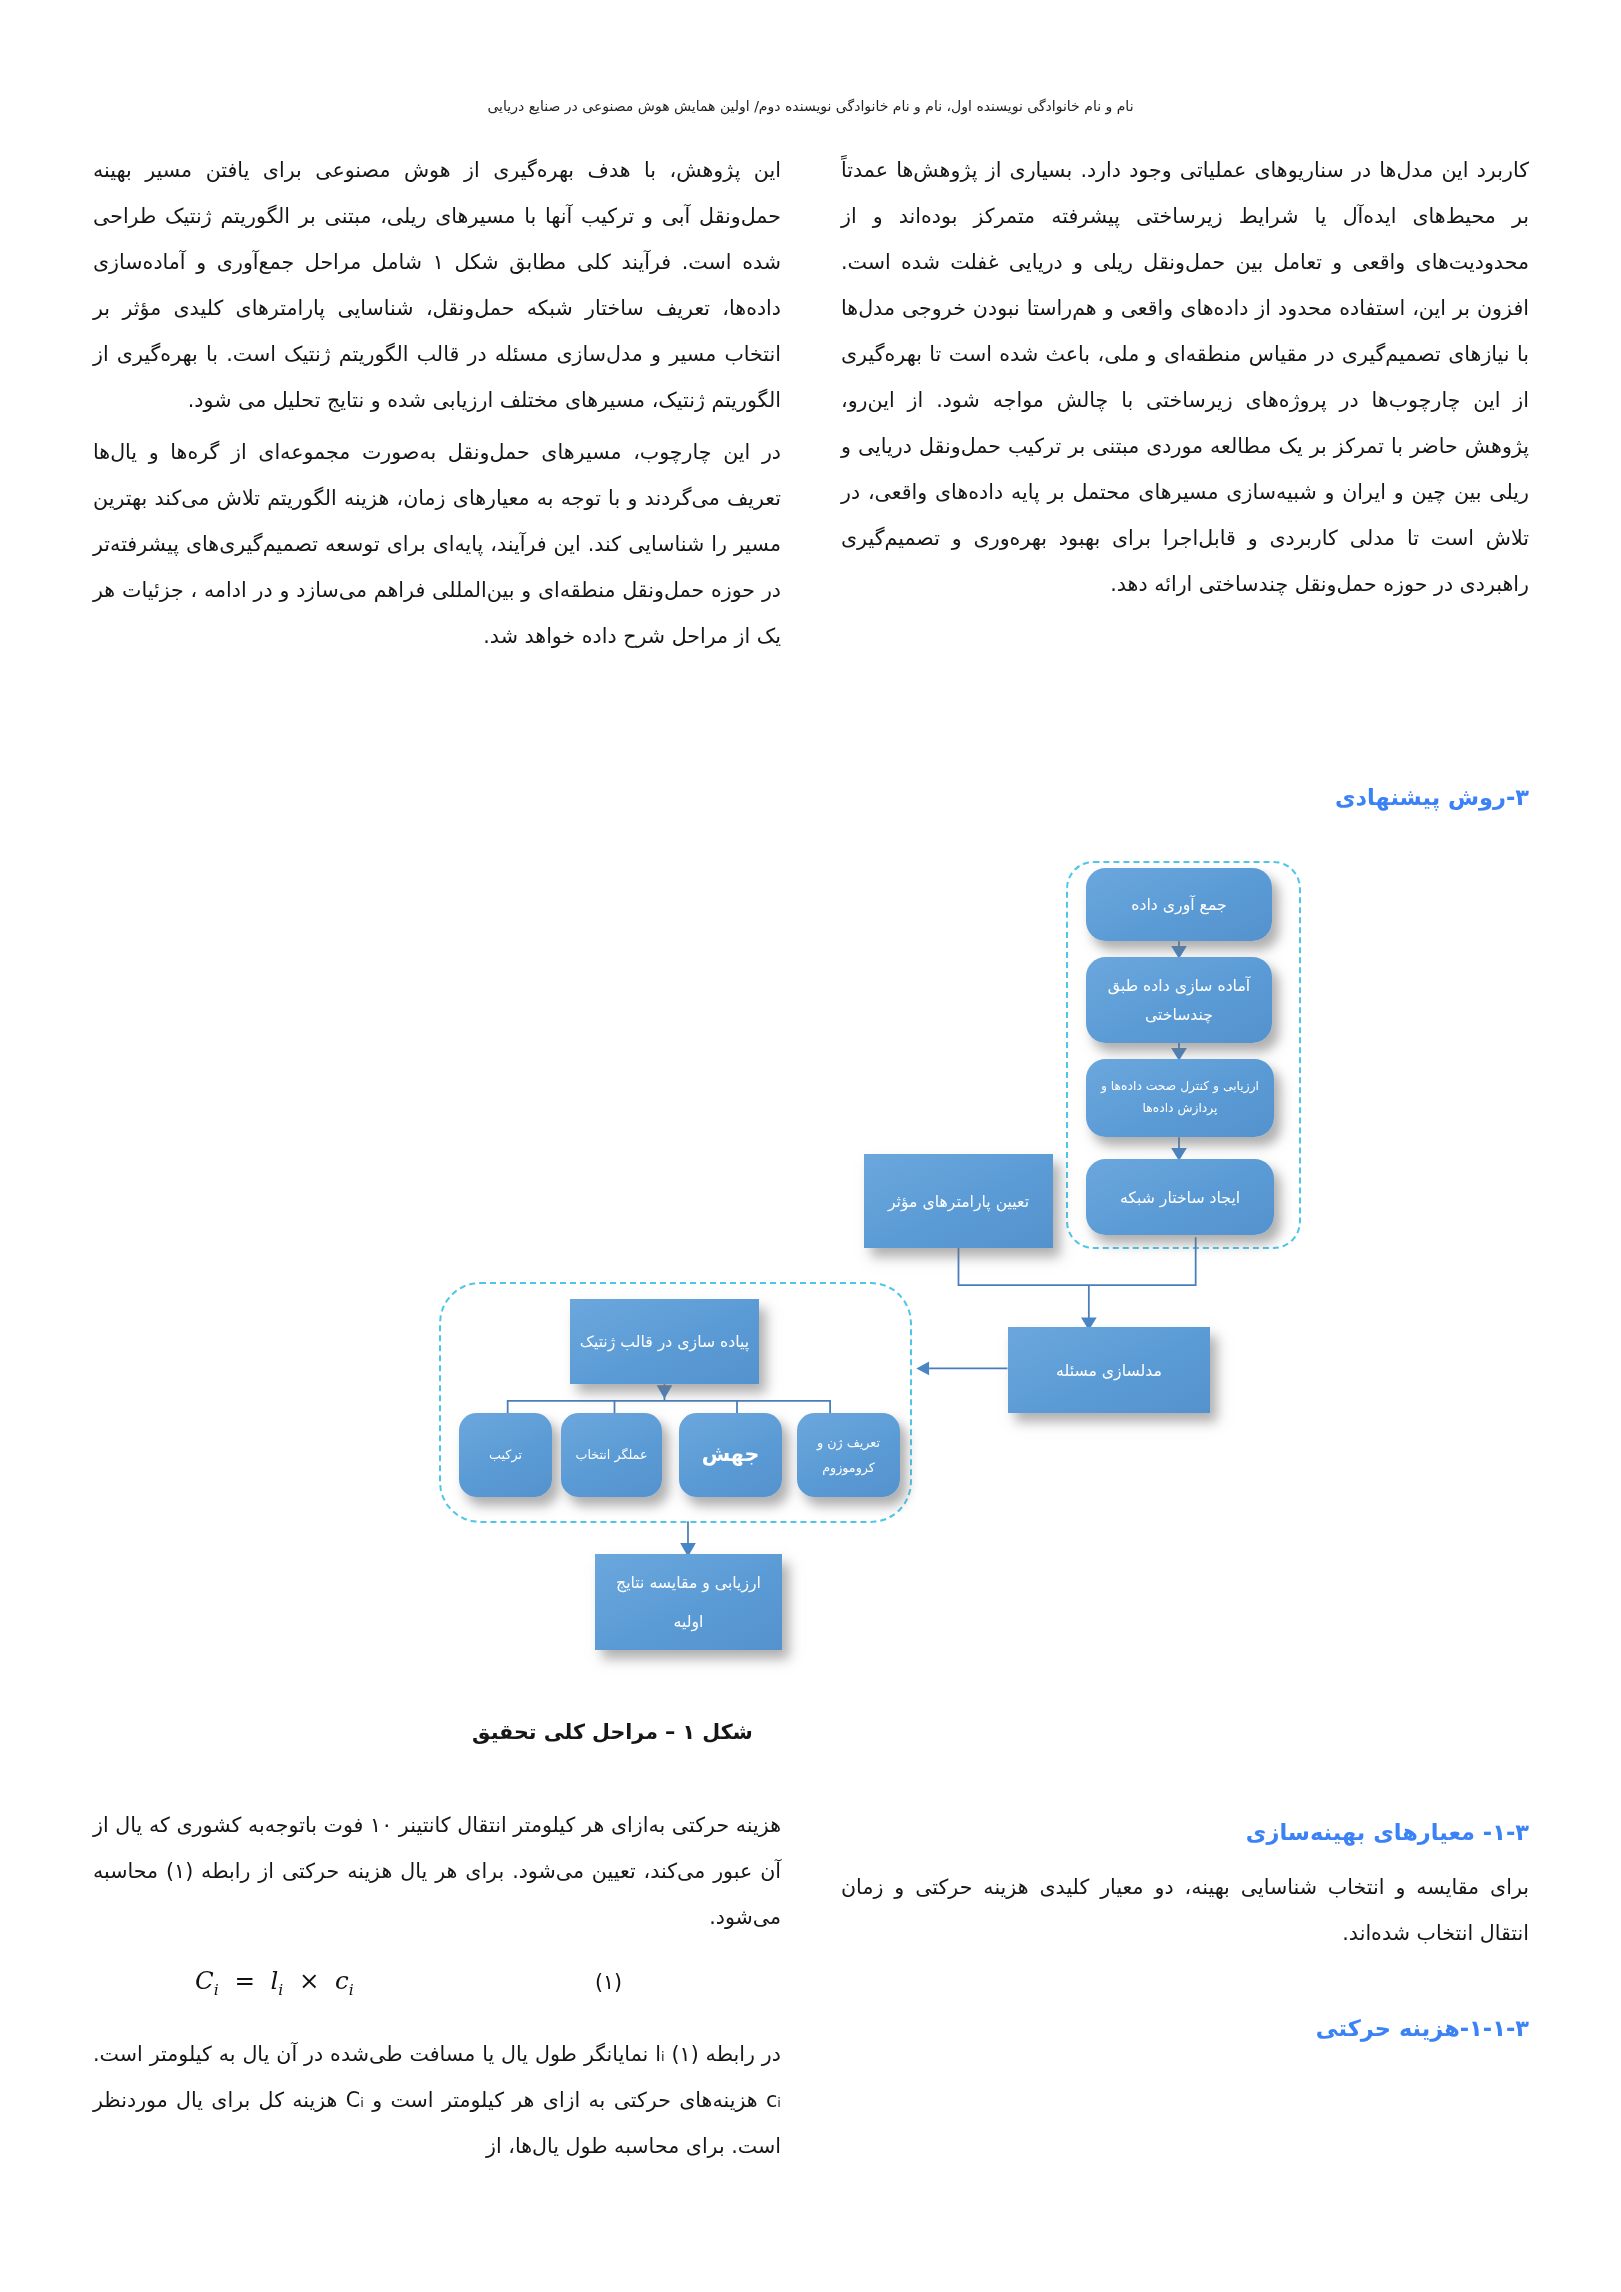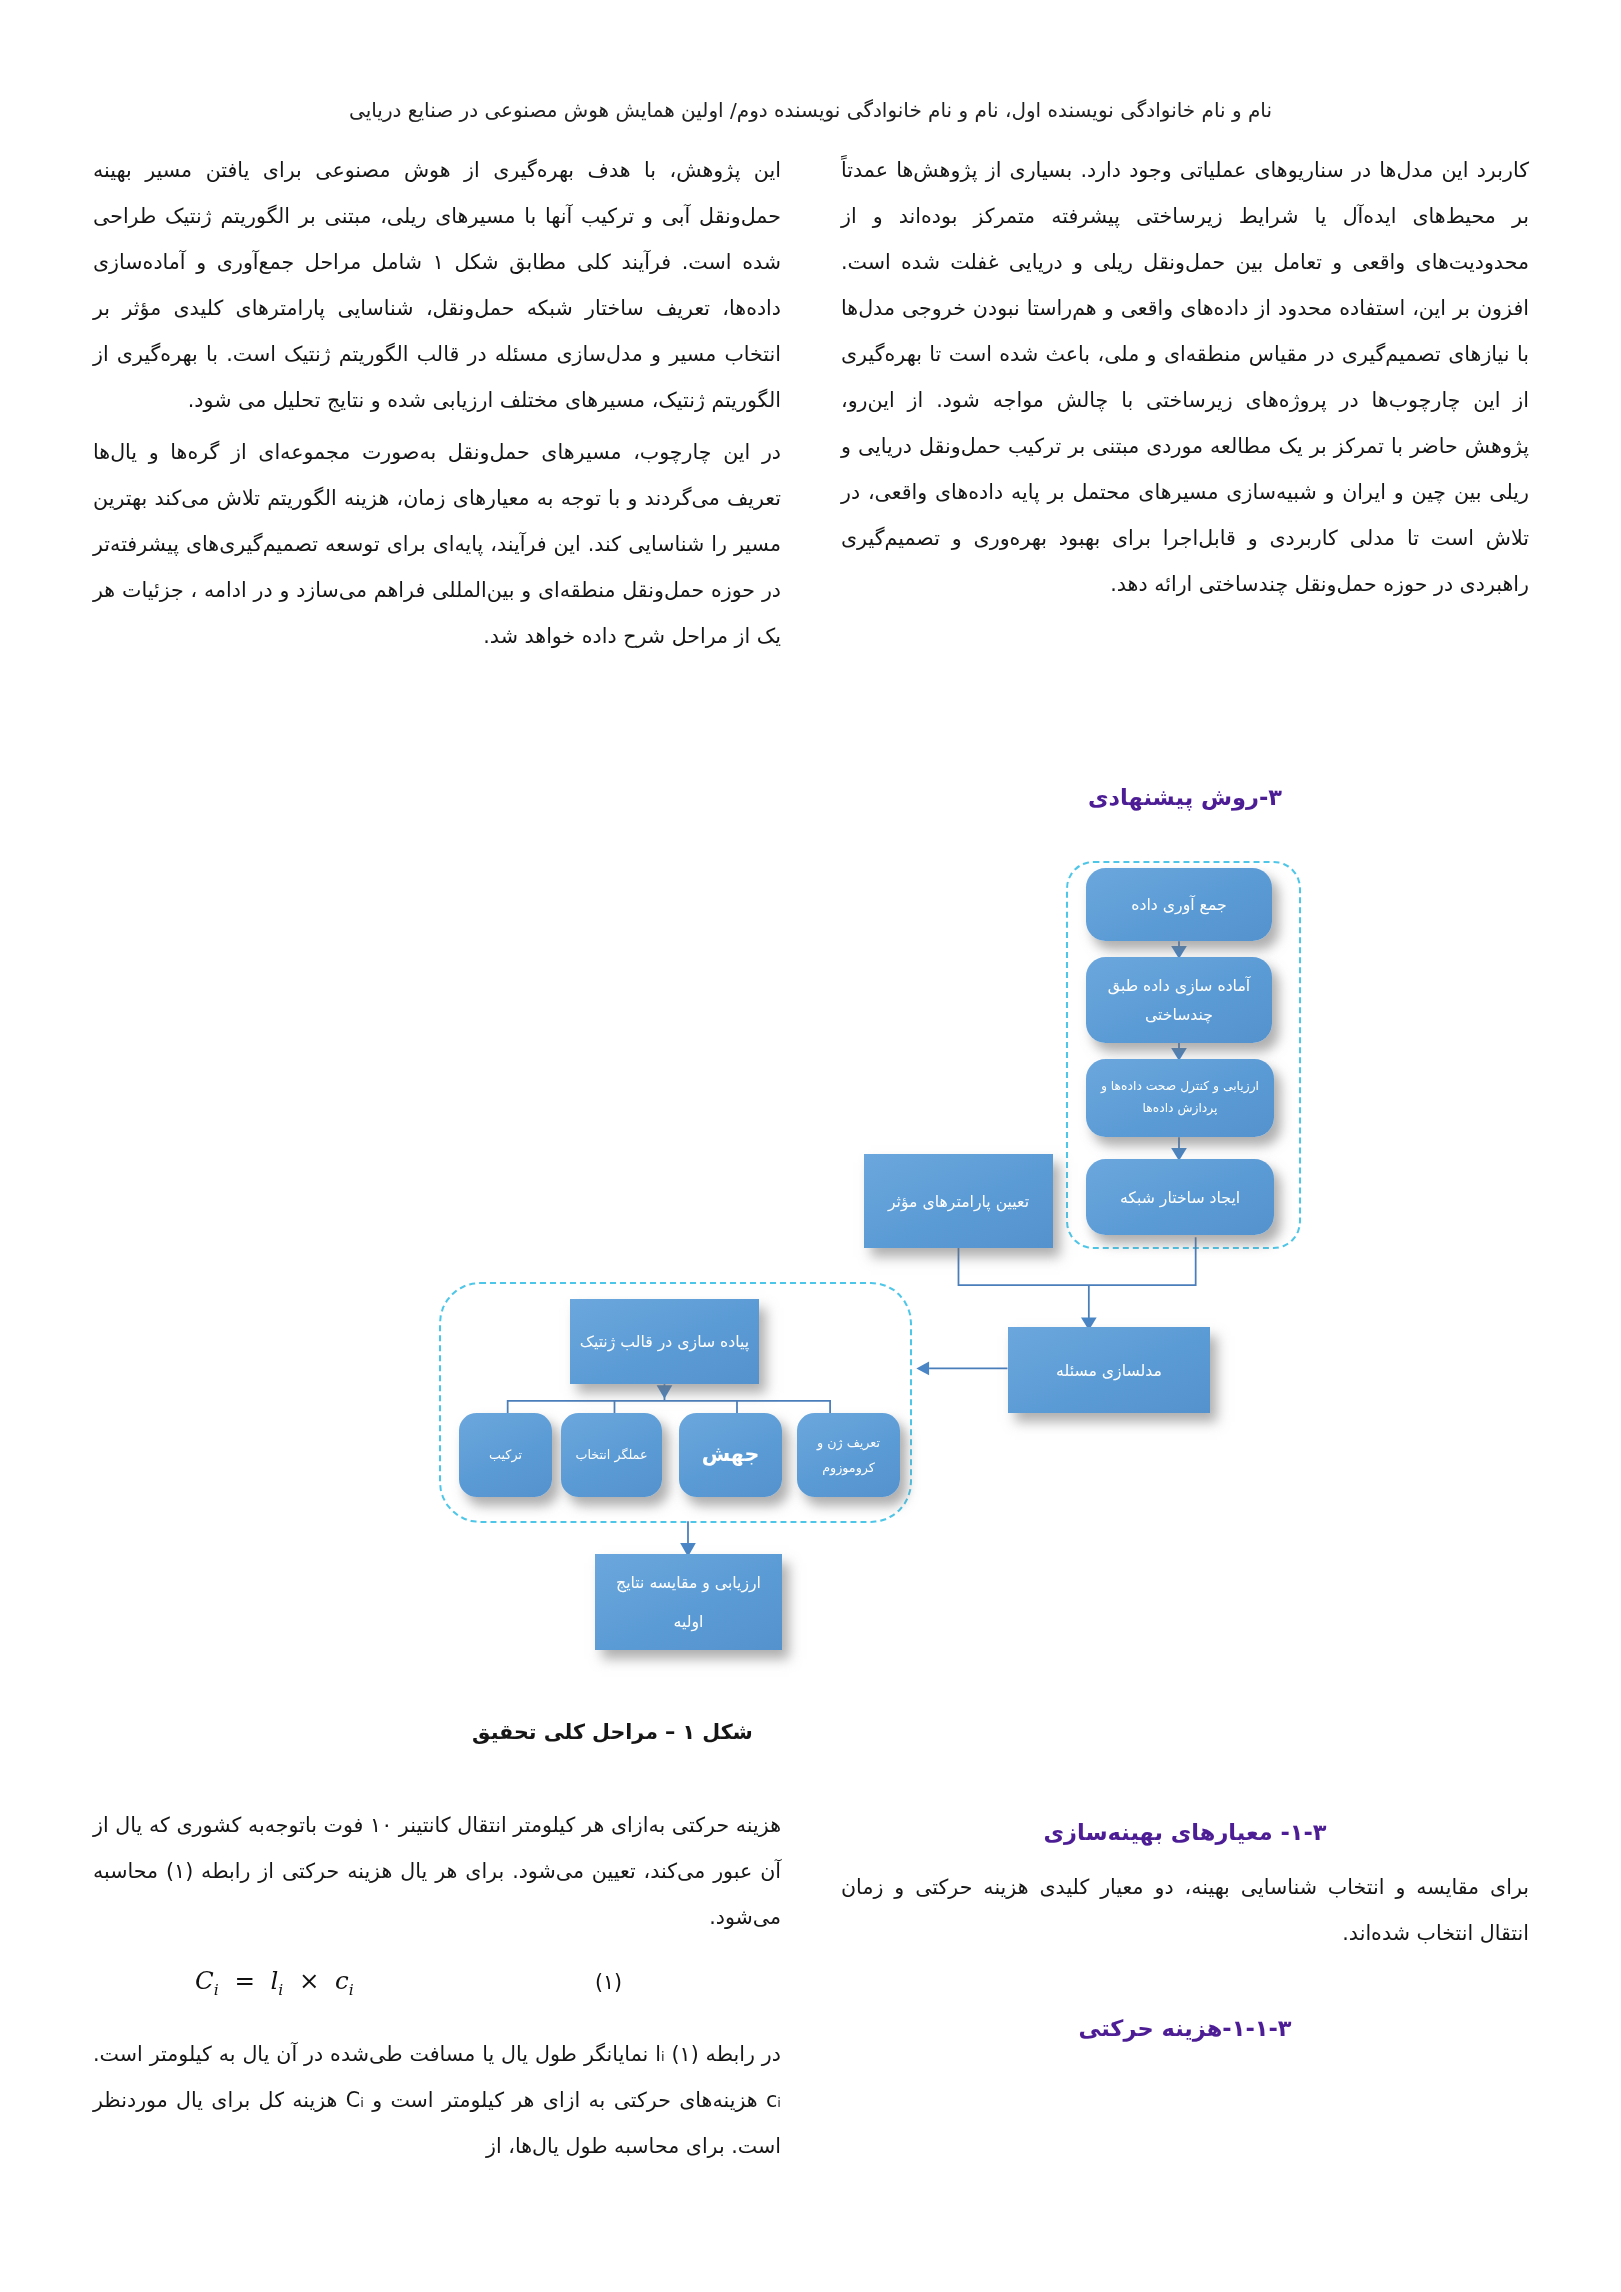--- a/index.html
+++ b/index.html
@@ -4,28 +4,28 @@
 <style>
   html,body{margin:0;padding:0;}
   body{
     width:1621px;height:2293px;position:relative;background:#ffffff;
     font-family:"DejaVu Sans",sans-serif;color:#161616;overflow:hidden;
   }
   .abs{position:absolute;}
   
   .running-head{
     top:98px;left:0;width:1621px;text-align:center;
-    font-size:20px;color:#222;direction:rtl;
+    font-size:14px;color:#222;direction:rtl;
   }
   
   .col{width:688px;direction:rtl;text-align:justify;font-size:20.6px;line-height:46px;}
   .col p{margin:0 0 5.9px 0;}
   .col-top-right{left:841px;top:147px;}
   .col-top-left{left:93px;top:147px;}
-  .sec-heading{direction:rtl;font-weight:bold;font-size:22.5px;color:#4c1d95;width:688px;text-align:center;}
+  .sec-heading{direction:rtl;font-weight:bold;font-size:22.5px;color:#3b82f6;width:688px;}
   .h-method{left:841px;top:784px;}
   .h-criteria{left:841px;top:1819px;}
   .h-movecost{left:841px;top:2015px;}
   .s31-body{left:841px;top:1864px;}
   .bl-p1{left:93px;top:1802px;}
   .bl-p2{left:93px;top:2031px;}
   
   .fig-caption{
     left:294px;top:1720px;width:637px;text-align:center;direction:rtl;
     font-weight:bold;font-size:20.6px;

